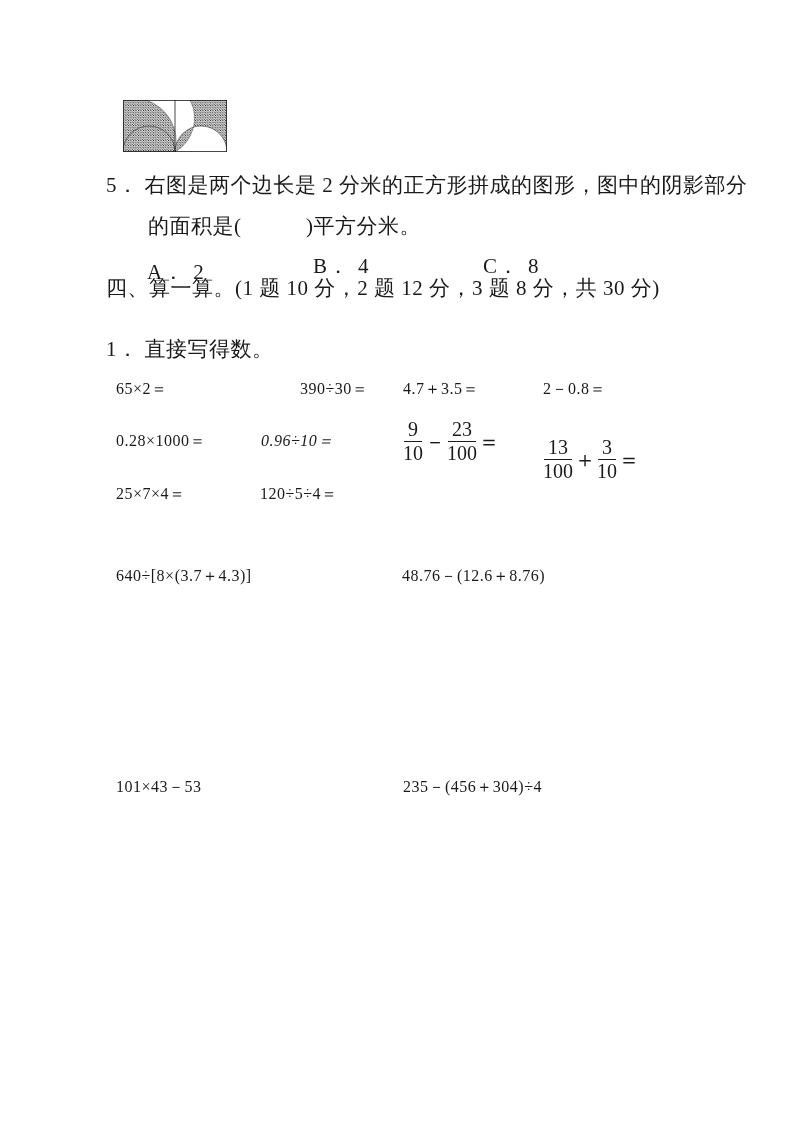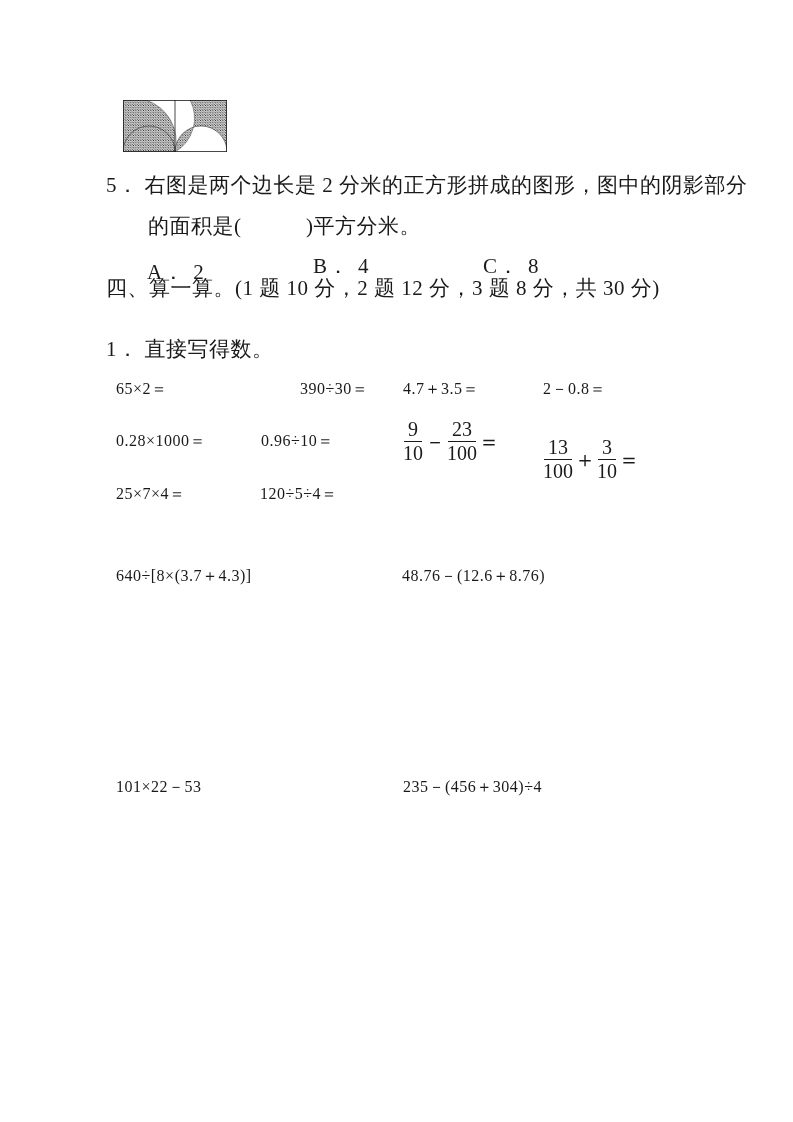--- a/index.html
+++ b/index.html
@@ -85,21 +85,21 @@
   <div class="abs cn" style="left:106px; top:336px;">
     <span class="q-num">1．</span><span>直接写得数。</span>
   </div>
 
   <div class="abs math" style="left:116px; top:376px;">65×2＝</div>
   <div class="abs math" style="left:260px; top:376px;margin-left:40px;">390÷30＝</div>
   <div class="abs math" style="left:403px; top:376px;">4.7＋3.5＝</div>
   <div class="abs math" style="left:543px; top:376px;">2－0.8＝</div>
 
   <div class="abs math" style="left:116px; top:428px;">0.28×1000＝</div>
-  <div class="abs math" style="left:261px; top:428px;">0.96÷10＝</div>
+  <div class="abs math" style="left:261px; top:428px;font-style:italic;">0.96÷10＝</div>
 
   <div class="abs fexpr" style="left:403px; top:419px;">
     <span class="frac">
       <span class="fnum">9</span>
       <span class="fden">10</span>
     </span>
     <span class="fop">－</span>
     <span class="frac">
       <span class="fnum">23</span>
       <span class="fden">100</span>
@@ -119,16 +119,16 @@
     </span>
     <span class="feq">＝</span>
   </div>
 
   <div class="abs math" style="left:116px; top:481px;">25×7×4＝</div>
   <div class="abs math" style="left:260px; top:481px;">120÷5÷4＝</div>
 
 
   <div class="abs math" style="left:116px; top:563px;">640÷[8×(3.7＋4.3)]</div>
   <div class="abs math" style="left:402px; top:563px;">48.76－(12.6＋8.76)</div>
-  <div class="abs math" style="left:116px; top:774px;">101×22－53</div>
+  <div class="abs math" style="left:116px; top:774px;">101×43－53</div>
   <div class="abs math" style="left:403px; top:774px;">235－(456＋304)÷4</div>
 
 </div>
 
 </body></html>

